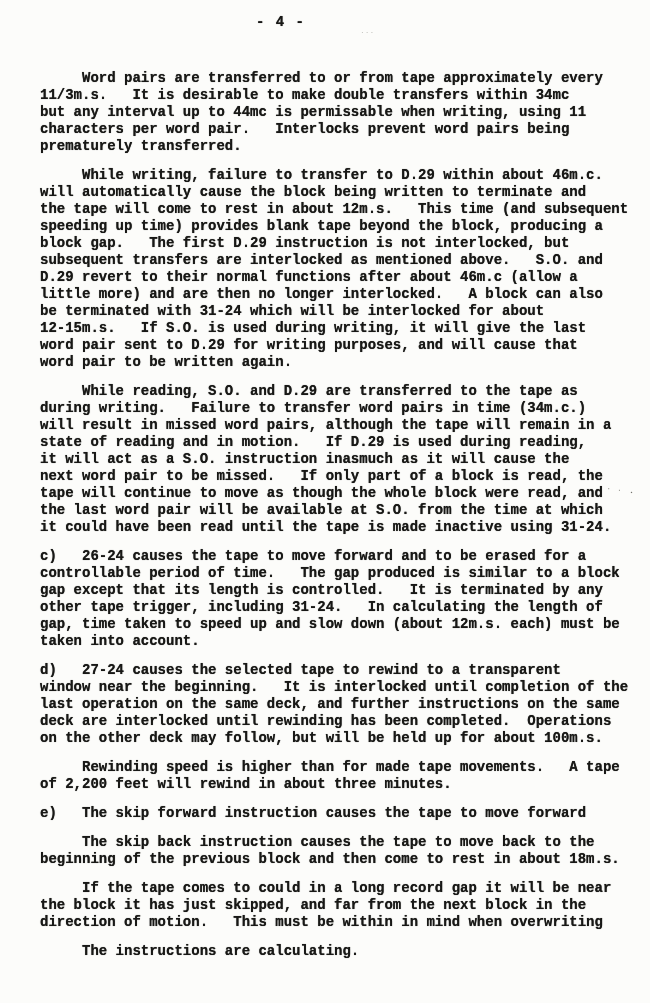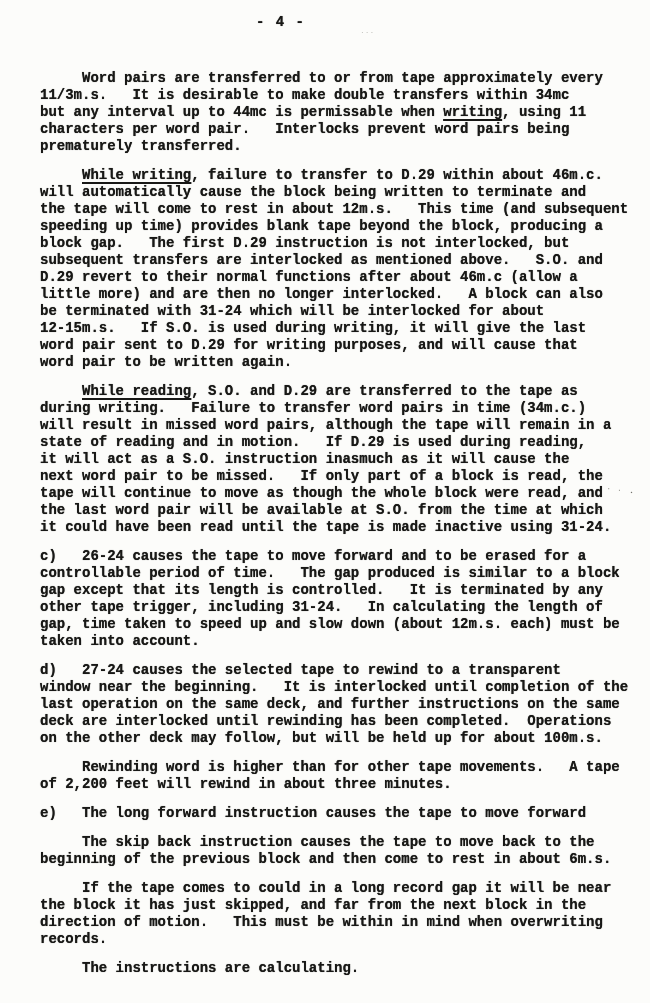--- a/index.html
+++ b/index.html
@@ -31,21 +31,20 @@
   .doc-body { }
   .para {
     margin: 0 0 12px 0;
     white-space: pre;
   }
   .line {
     height: 17px;
     white-space: pre;
   }
   .u {
-    text-decoration: underline;
     text-decoration-thickness: 1.5px;
     text-underline-offset: 3px;
   }
   .artifact {
     position: absolute;
     white-space: pre;
     text-shadow: none;
     font-weight: 400;
     line-height: 1;
   }
@@ -54,23 +53,23 @@
 <body>
 
 <div class="page">
   <div class="page-number">- 4 -</div>
   <div class="doc-body">
       <div class="para"><div class="line"><span>     Word pairs are transferred to or from tape approximately every</span></div><div class="line"><span>11/3m.s.   It is desirable to make double transfers within 34mc</span></div><div class="line"><span>but any interval up to 44mc is permissable when </span><span class="u">writing</span><span>, using 11</span></div><div class="line"><span>characters per word pair.   Interlocks prevent word pairs being</span></div><div class="line"><span>prematurely transferred.</span></div></div>
       <div class="para"><div class="line"><span>     </span><span class="u">While writing</span><span>, failure to transfer to D.29 within about 46m.c.</span></div><div class="line"><span>will automatically cause the block being written to terminate and</span></div><div class="line"><span>the tape will come to rest in about 12m.s.   This time (and subsequent</span></div><div class="line"><span>speeding up time) provides blank tape beyond the block, producing a</span></div><div class="line"><span>block gap.   The first D.29 instruction is not interlocked, but</span></div><div class="line"><span>subsequent transfers are interlocked as mentioned above.   S.O. and</span></div><div class="line"><span>D.29 revert to their normal functions after about 46m.c (allow a</span></div><div class="line"><span>little more) and are then no longer interlocked.   A block can also</span></div><div class="line"><span>be terminated with 31-24 which will be interlocked for about</span></div><div class="line"><span>12-15m.s.   If S.O. is used during writing, it will give the last</span></div><div class="line"><span>word pair sent to D.29 for writing purposes, and will cause that</span></div><div class="line"><span>word pair to be written again.</span></div></div>
       <div class="para"><div class="line"><span>     </span><span class="u">While reading</span><span>, S.O. and D.29 are transferred to the tape as</span></div><div class="line"><span>during writing.   Failure to transfer word pairs in time (34m.c.)</span></div><div class="line"><span>will result in missed word pairs, although the tape will remain in a</span></div><div class="line"><span>state of reading and in motion.   If D.29 is used during reading,</span></div><div class="line"><span>it will act as a S.O. instruction inasmuch as it will cause the</span></div><div class="line"><span>next word pair to be missed.   If only part of a block is read, the</span></div><div class="line"><span>tape will continue to move as though the whole block were read, and</span></div><div class="line"><span>the last word pair will be available at S.O. from the time at which</span></div><div class="line"><span>it could have been read until the tape is made inactive using 31-24.</span></div></div>
       <div class="para"><div class="line"><span>c)   26-24 causes the tape to move forward and to be erased for a</span></div><div class="line"><span>controllable period of time.   The gap produced is similar to a block</span></div><div class="line"><span>gap except that its length is controlled.   It is terminated by any</span></div><div class="line"><span>other tape trigger, including 31-24.   In calculating the length of</span></div><div class="line"><span>gap, time taken to speed up and slow down (about 12m.s. each) must be</span></div><div class="line"><span>taken into account.</span></div></div>
       <div class="para"><div class="line"><span>d)   27-24 causes the selected tape to rewind to a transparent</span></div><div class="line"><span>window near the beginning.   It is interlocked until completion of the</span></div><div class="line"><span>last operation on the same deck, and further instructions on the same</span></div><div class="line"><span>deck are interlocked until rewinding has been completed.  Operations</span></div><div class="line"><span>on the other deck may follow, but will be held up for about 100m.s.</span></div></div>
-      <div class="para"><div class="line"><span>     Rewinding word is higher than for other tape movements.   A tape</span></div><div class="line"><span>of 2,200 feet will rewind in about three minutes.</span></div></div>
-      <div class="para"><div class="line"><span>e)   The long forward instruction causes the tape to move forward</span></div></div>
-      <div class="para"><div class="line"><span>     The skip back instruction causes the tape to move back to the</span></div><div class="line"><span>beginning of the previous block and then come to rest in about 6m.s.</span></div></div>
-      <div class="para"><div class="line"><span>     If the tape comes to could in a long record gap it will be near</span></div><div class="line"><span>the block it has just skipped, and far from the next block in the</span></div><div class="line"><span>direction of motion.   This must be within in mind when overwriting</span></div><div class="line"><span>records.</span></div></div>
+      <div class="para"><div class="line"><span>     Rewinding speed is higher than for made tape movements.   A tape</span></div><div class="line"><span>of 2,200 feet will rewind in about three minutes.</span></div></div>
+      <div class="para"><div class="line"><span>e)   The skip forward instruction causes the tape to move forward</span></div></div>
+      <div class="para"><div class="line"><span>     The skip back instruction causes the tape to move back to the</span></div><div class="line"><span>beginning of the previous block and then come to rest in about 18m.s.</span></div></div>
+      <div class="para"><div class="line"><span>     If the tape comes to could in a long record gap it will be near</span></div><div class="line"><span>the block it has just skipped, and far from the next block in the</span></div><div class="line"><span>direction of motion.   This must be within in mind when overwriting</span></div></div>
       <div class="para"><div class="line"><span>     The instructions are calculating.</span></div></div>
     </div>
 <div class="artifact" style="left: 360px; top: 27px; font-size: 8px; color: rgb(194, 194, 189);">...</div>
     <div class="artifact" style="left: 606px; top: 485px; font-size: 9px; color: rgb(164, 164, 158);">· .</div>
     <div class="artifact" style="left: 630px; top: 491px; font-size: 5px; color: rgb(116, 116, 110);">▪</div>
     <div class="artifact" style="left: 596px; top: 504px; font-size: 9px; color: rgb(148, 148, 142);">.</div>
   </div>
 
 </body></html>

